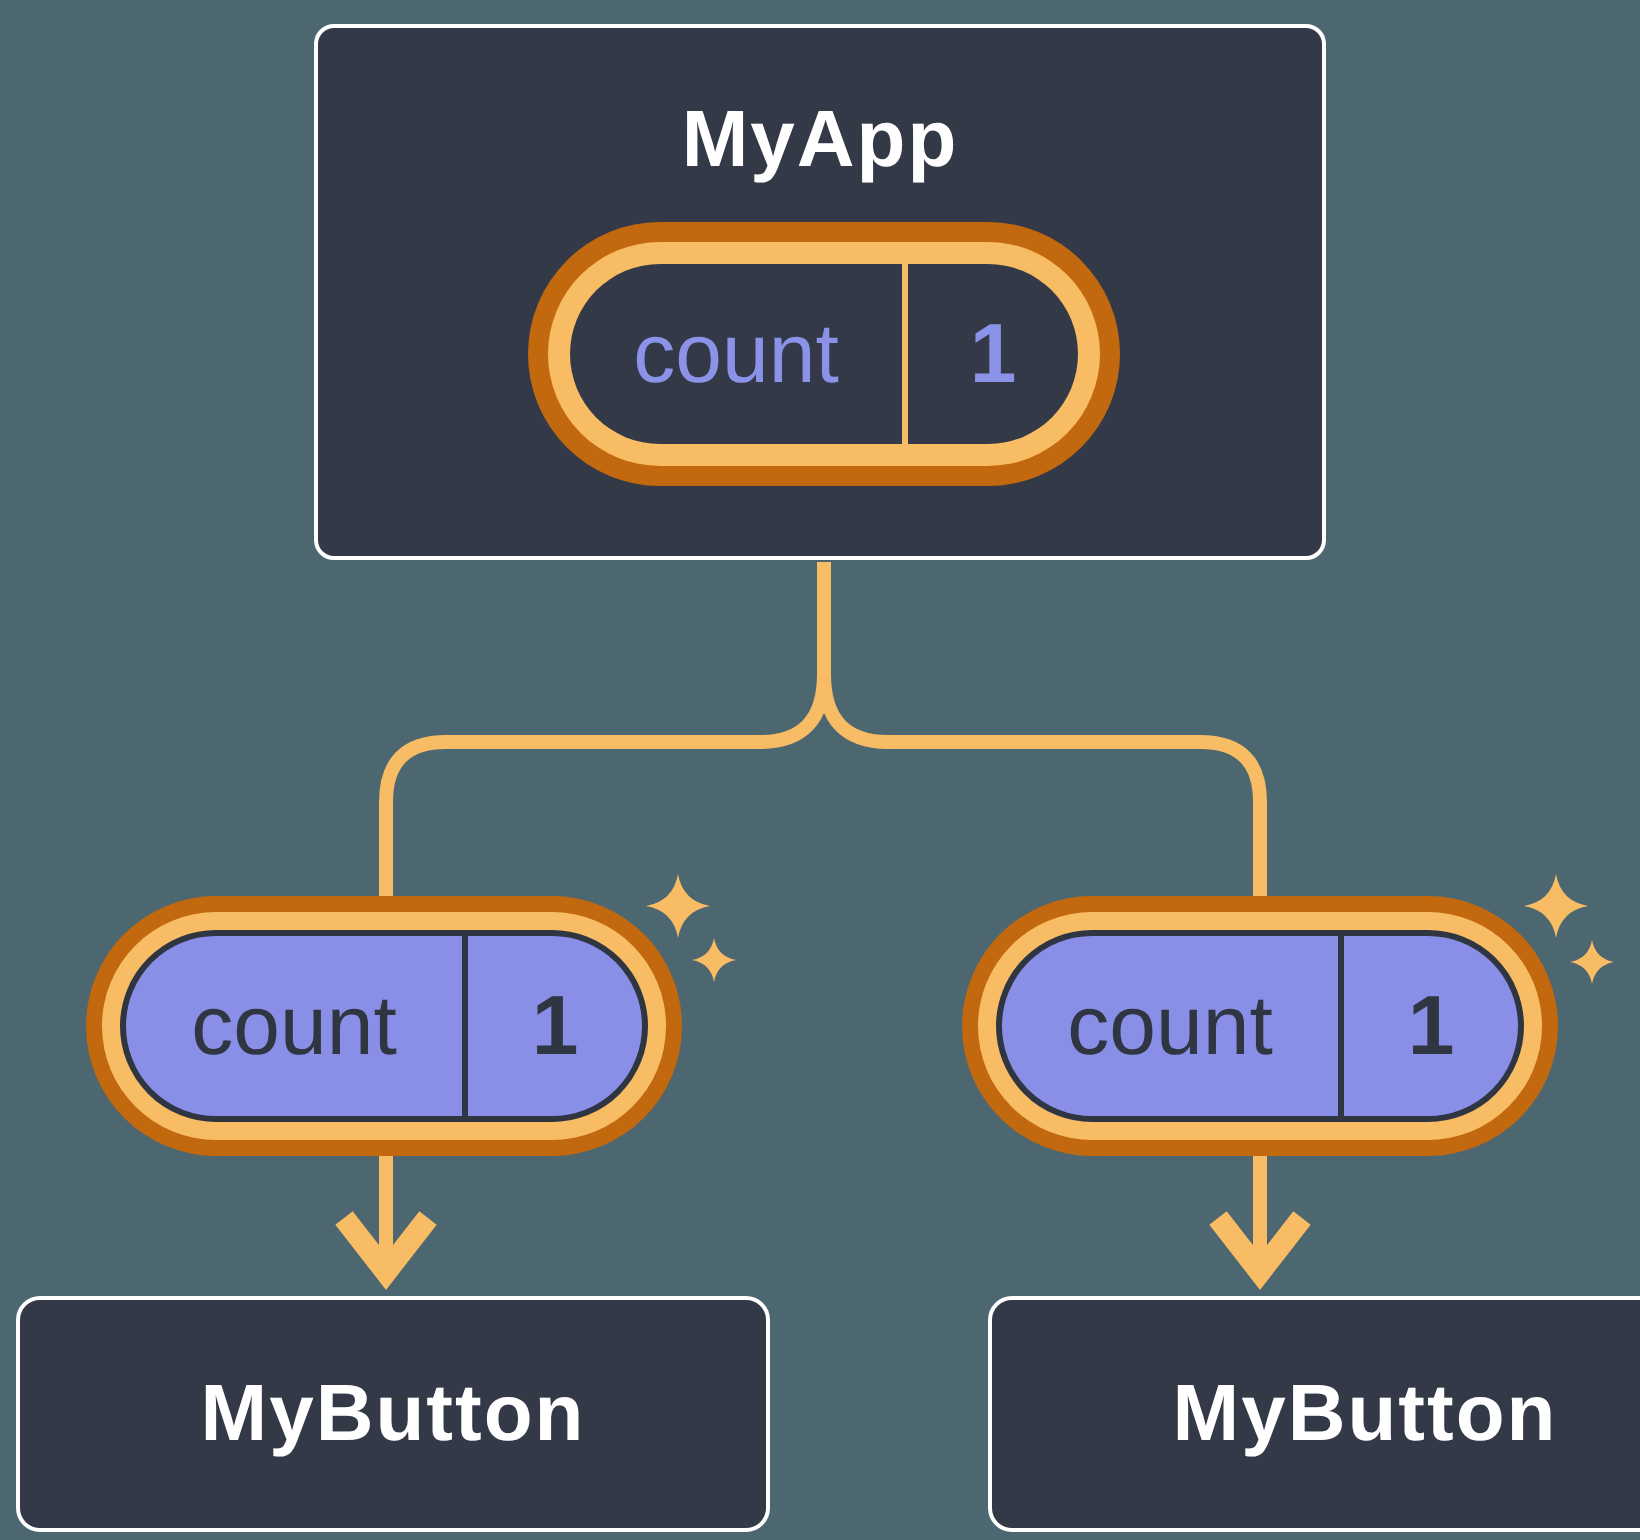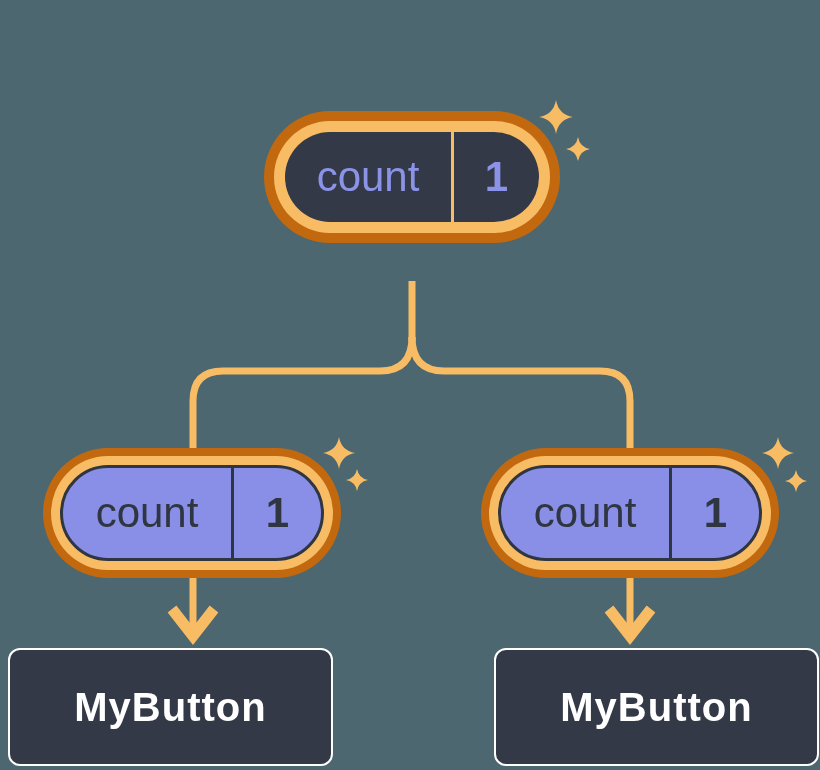--- a/index.html
+++ b/index.html
@@ -17,21 +17,21 @@
     position:absolute;box-sizing:border-box;z-index:2;
     background:var(--node-fill,#333946);
     border:2.5px solid var(--node-border,#FFFFFF);
   }
   .root-node{left:157px;top:12px;width:506px;height:268px;border-radius:10px;}
   .root-title{
     position:absolute;top:34px;left:0;width:100%;text-align:center;
     color:var(--title-text,#FFFFFF);font-size:40px;font-weight:700;letter-spacing:1px;
   }
   .child-node{
-    width:325px;height:118px;border-radius:12px;
+    width:377px;height:118px;border-radius:12px;
     display:flex;align-items:center;justify-content:center;
   }
   .child-left{left:8px;top:648px;}
   .child-right{left:494px;top:648px;}
   .child-title{color:var(--title-text,#FFFFFF);font-size:40px;font-weight:700;letter-spacing:1px;}
 
   .pill{position:absolute;z-index:3;border-radius:999px;box-sizing:border-box;background:var(--orange-dark,#C2680F);}
   .pill-mid{width:100%;height:100%;border-radius:999px;background:var(--orange-light,#F8BC64);box-sizing:border-box;}
   .pill-core{width:100%;height:100%;border-radius:999px;display:flex;overflow:hidden;box-sizing:border-box;text-align:center;}
   .cell-label,.cell-value{display:flex;align-items:center;justify-content:center;}
@@ -73,20 +73,23 @@
     <path class="sparkle" d="M556 100 Q558.5 114.5 573 117 Q558.5 119.5 556 134 Q553.5 119.5 539 117 Q553.5 114.5 556 100 Z"></path>
     <path class="sparkle" d="M578 137 Q579.8 147.2 590 149 Q579.8 150.8 578 161 Q576.2 150.8 566 149 Q576.2 147.2 578 137 Z"></path>
 
     <path class="sparkle" d="M339 437 Q341.4 450.6 355 453 Q341.4 455.4 339 469 Q336.6 455.4 323 453 Q336.6 450.6 339 437 Z"></path>
     <path class="sparkle" d="M357 469 Q358.7 478.3 368 480 Q358.7 481.7 357 491 Q355.3 481.7 346 480 Q355.3 478.3 357 469 Z"></path>
 
     <path class="sparkle" d="M778 437 Q780.4 450.6 794 453 Q780.4 455.4 778 469 Q775.6 455.4 762 453 Q775.6 450.6 778 437 Z"></path>
     <path class="sparkle" d="M796 470 Q797.7 479.3 807 481 Q797.7 482.7 796 492 Q794.3 482.7 785 481 Q794.3 479.3 796 470 Z"></path>
   </svg>
 
+  <div class="node root-node">
+    <div class="root-title">MyApp</div>
+  </div>
 
   <div class="pill state-pill">
     <div class="pill-mid">
       <div class="pill-core">
         <div class="cell-label">count</div>
         <div class="pill-divider"></div>
         <div class="cell-value">1</div>
       </div>
     </div>
   </div>

